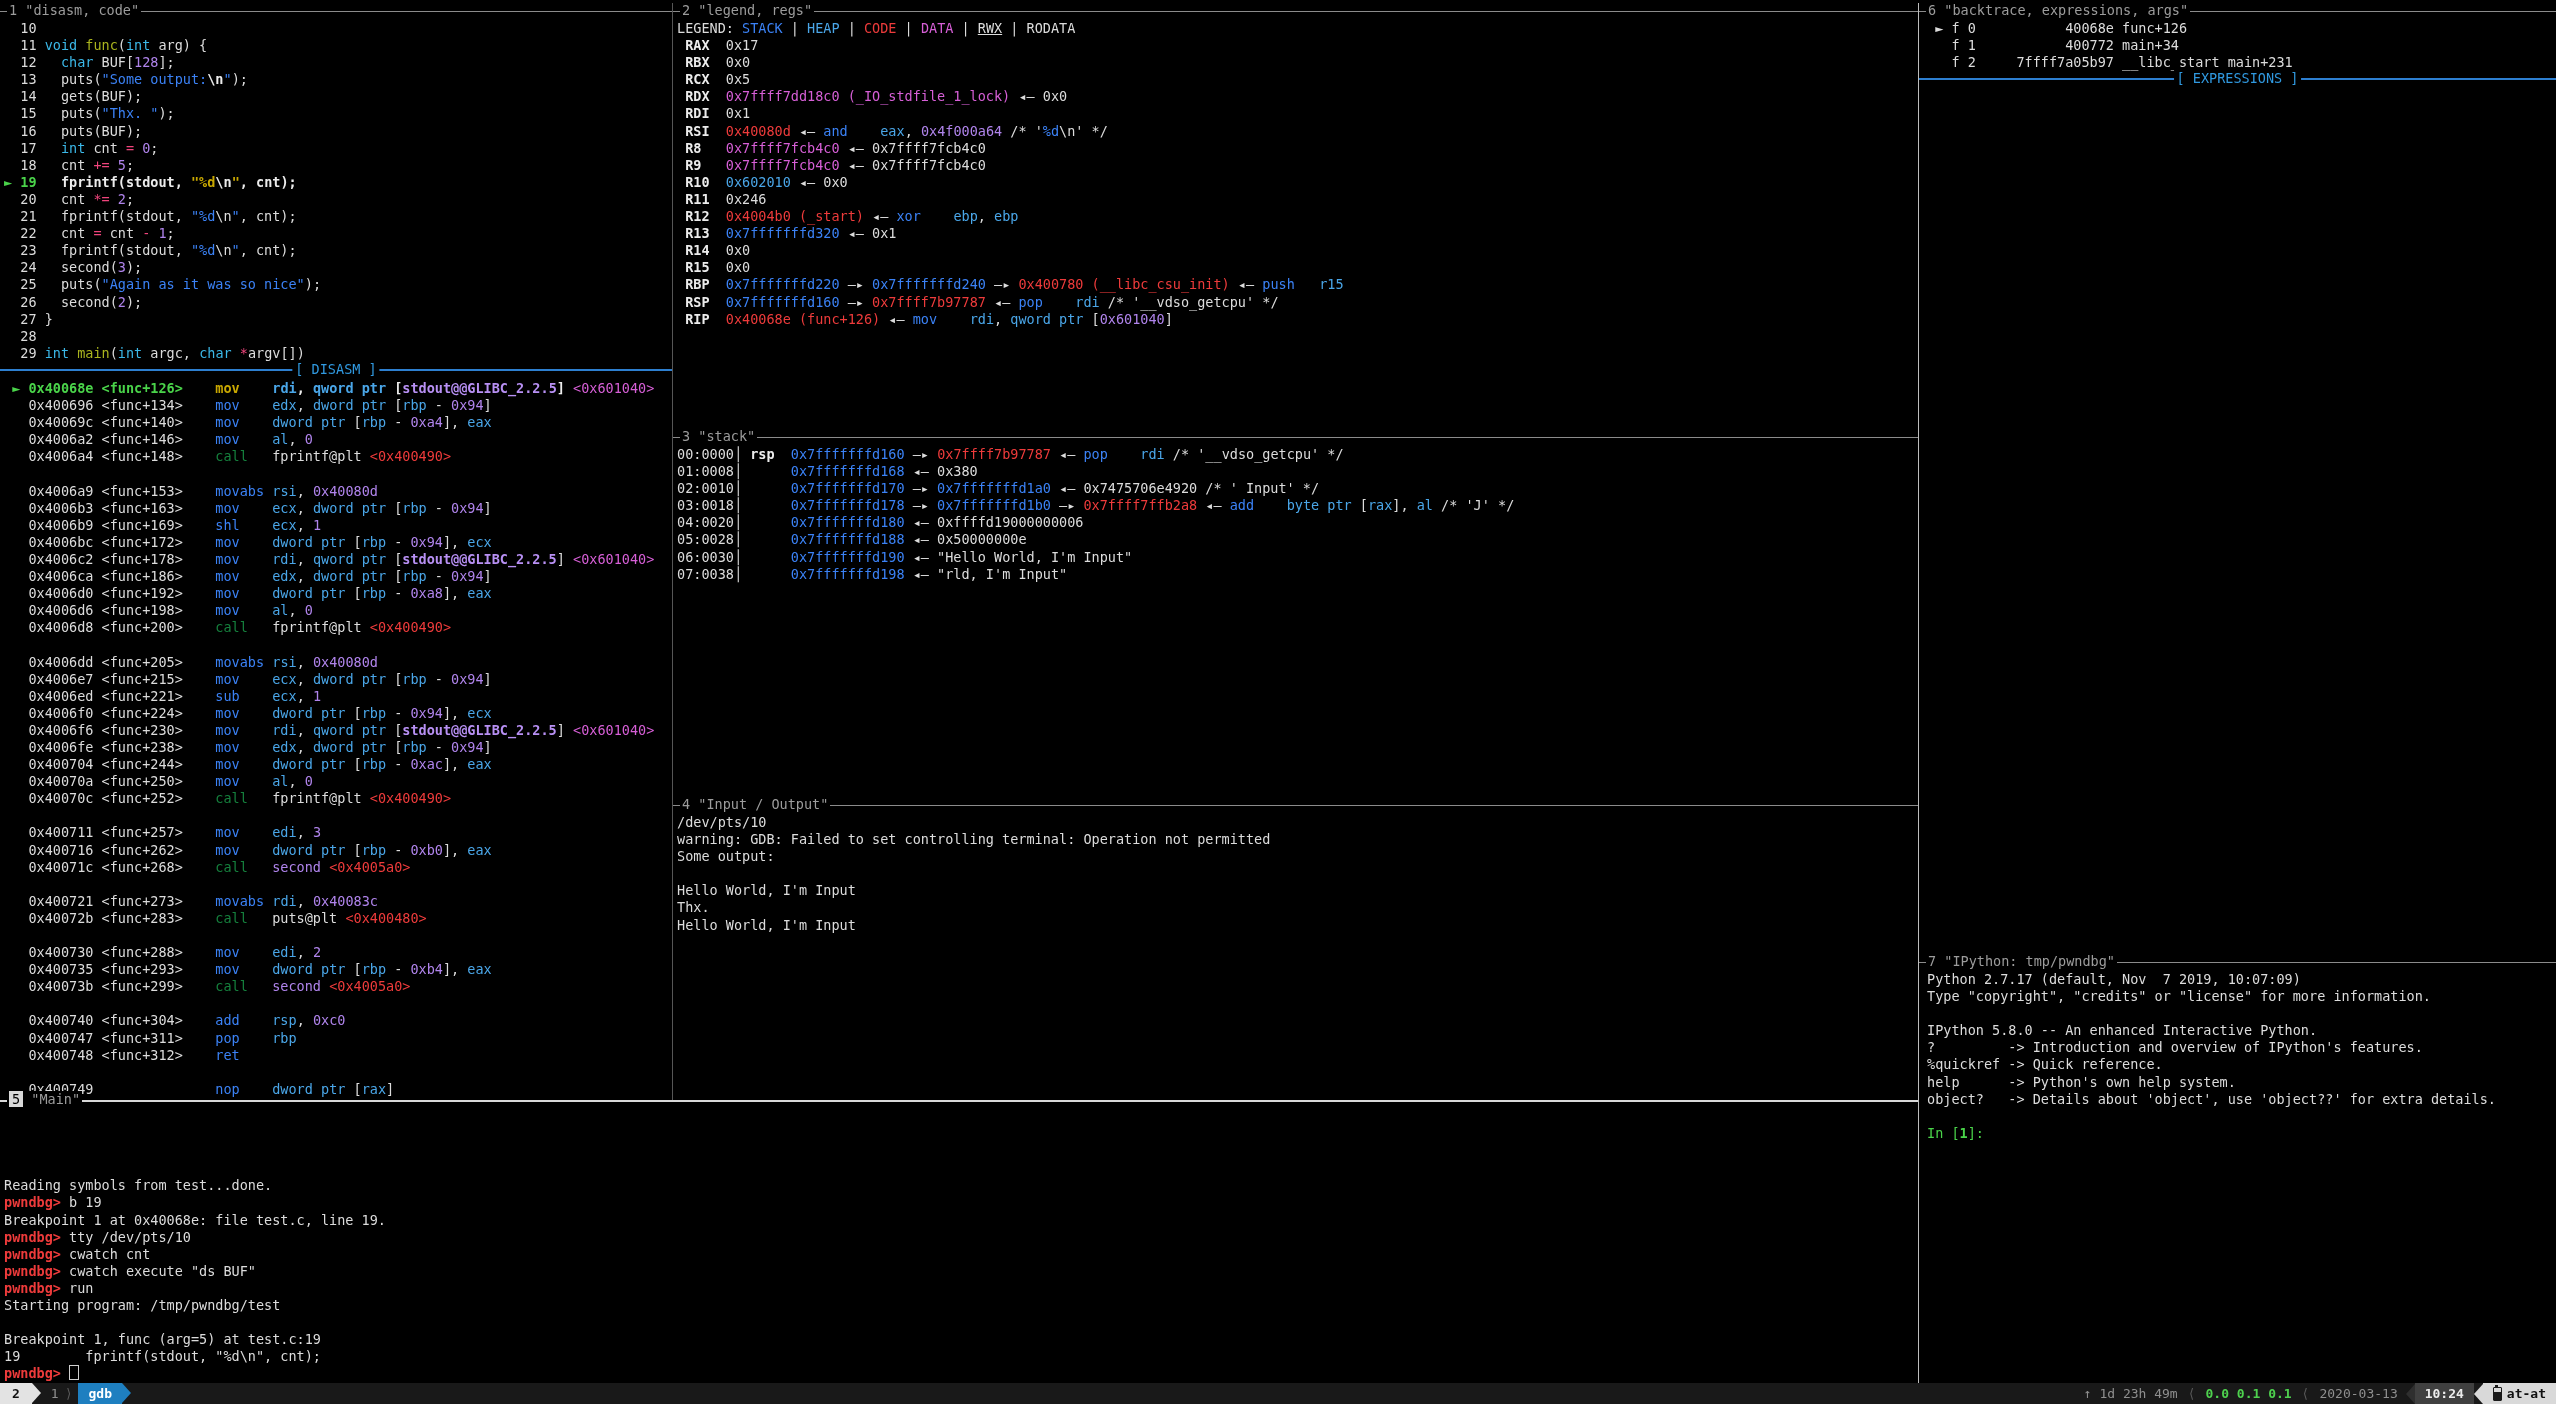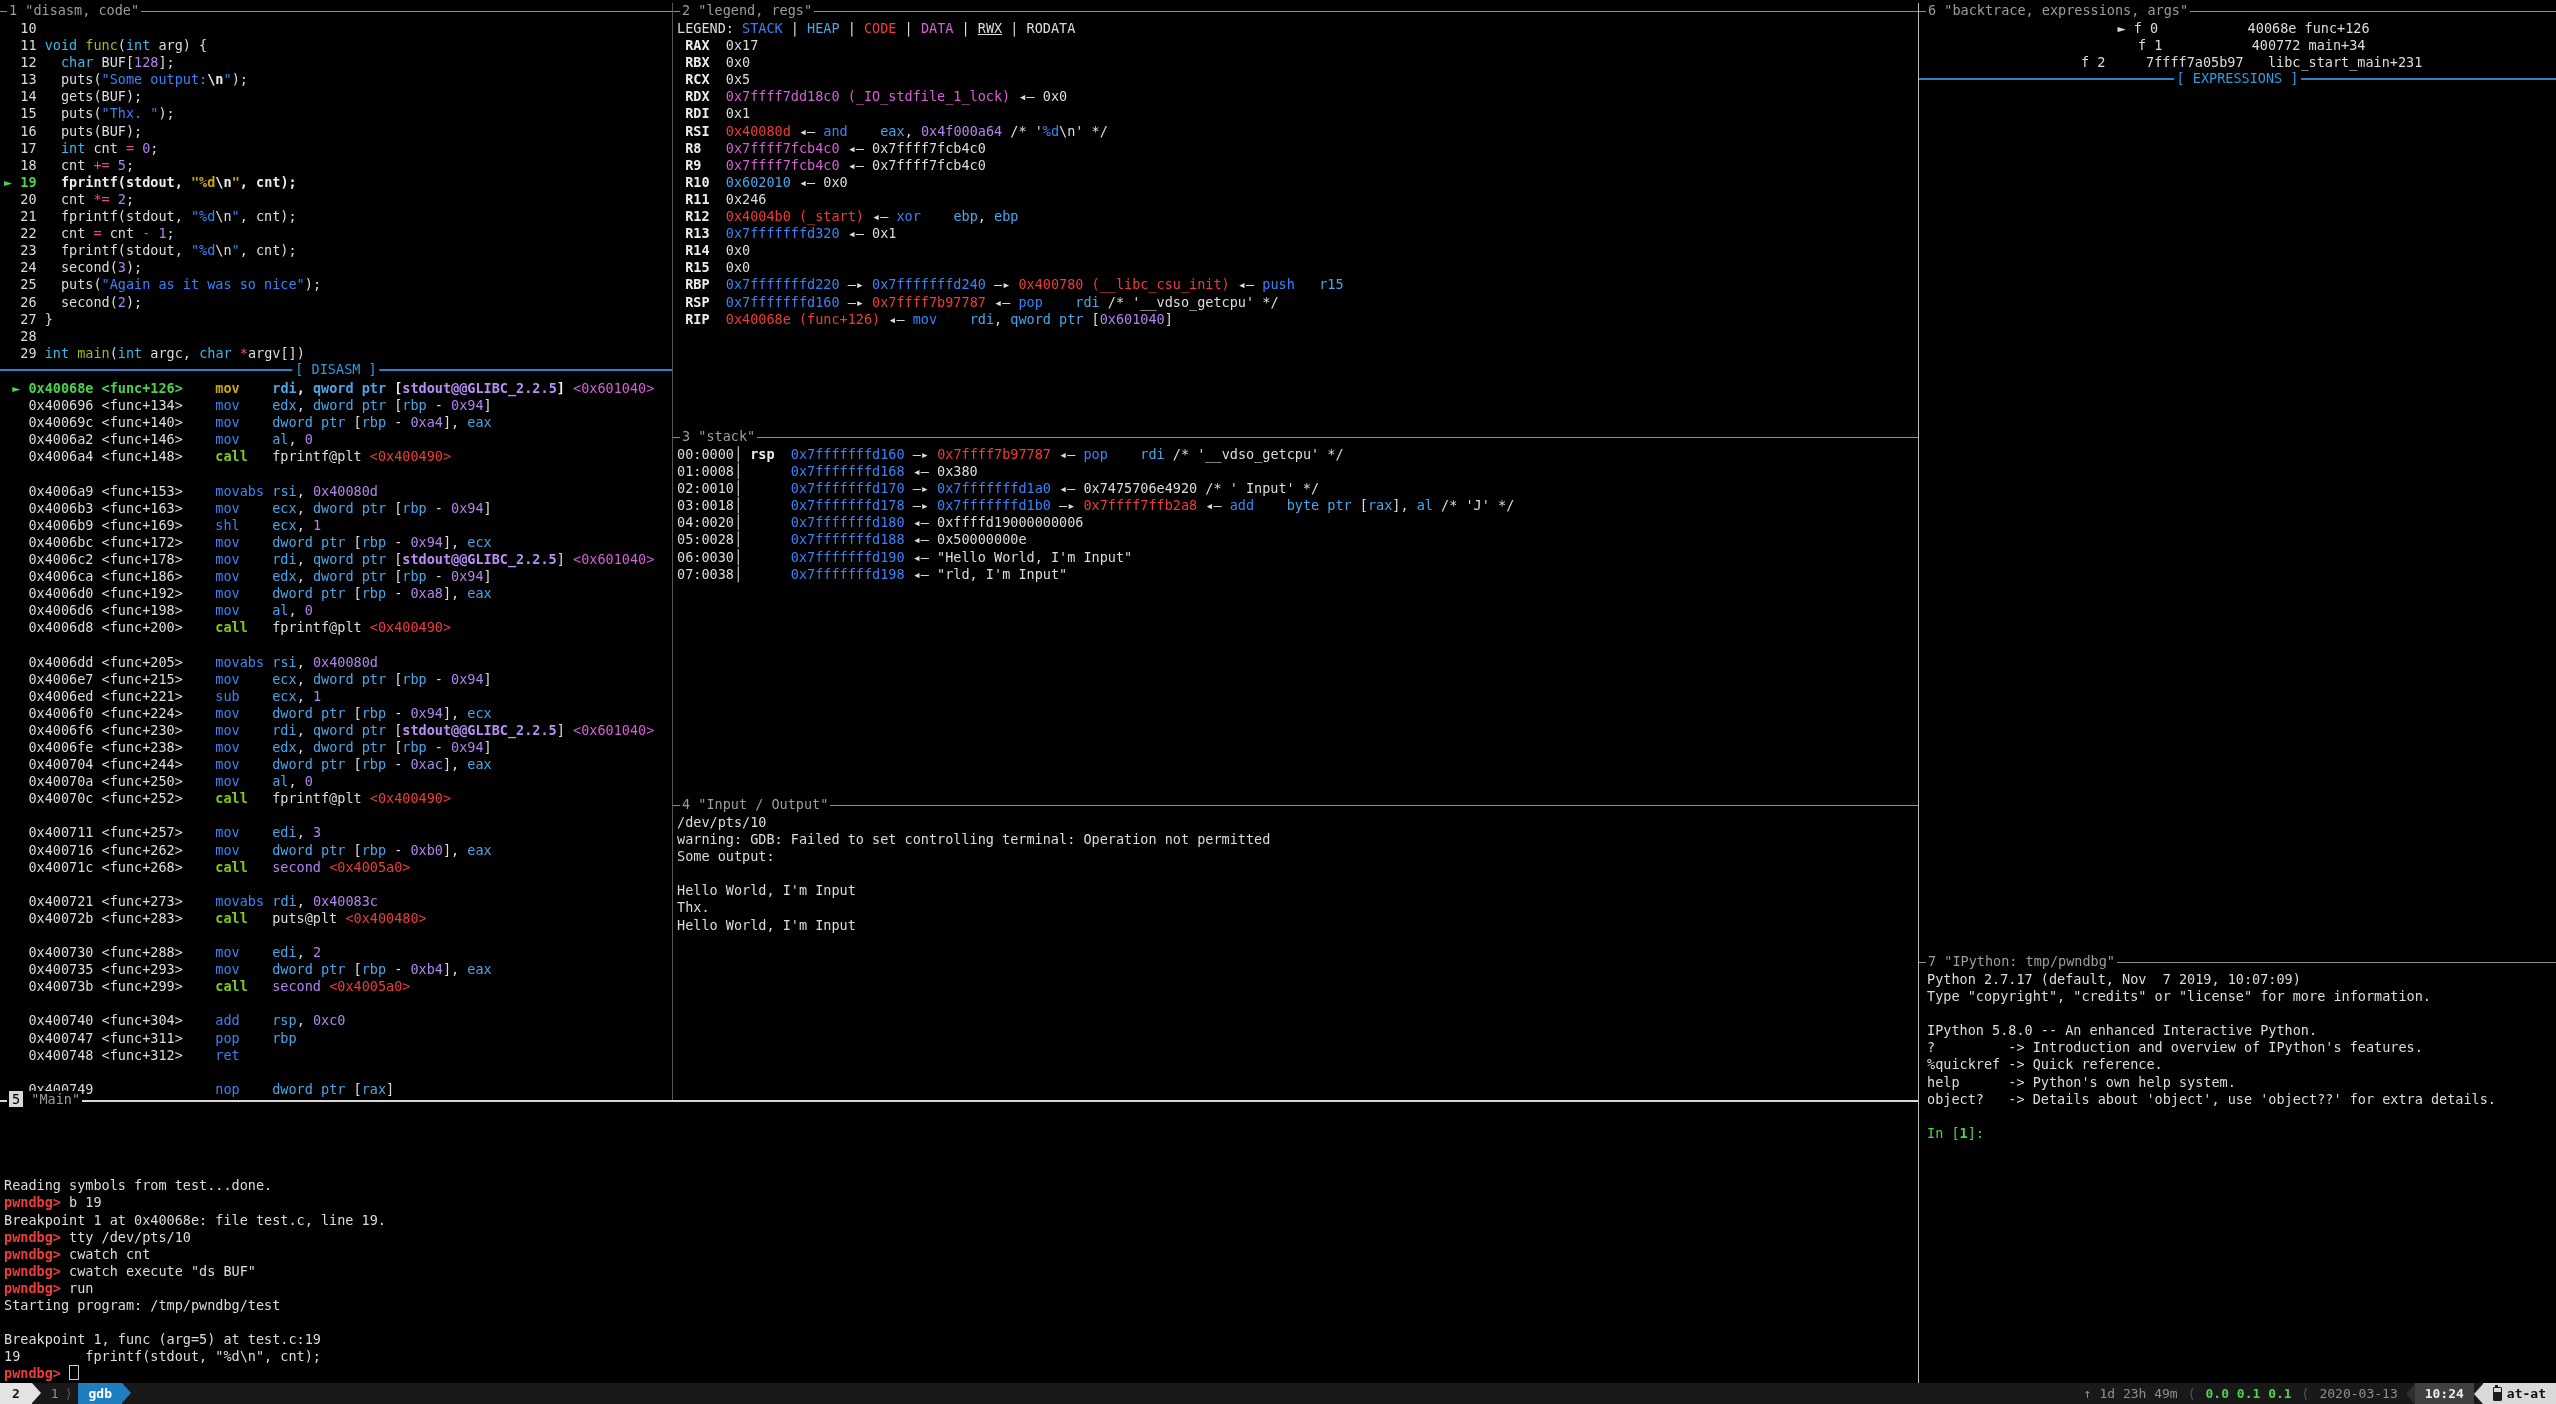--- a/index.html
+++ b/index.html
@@ -5,21 +5,21 @@
   html,body{margin:0;padding:0;background:#000;}
   .screen{position:relative;width:2556px;height:1404px;background:#000;overflow:hidden;
           font-family:"DejaVu Sans Mono","DejaVu Sans",monospace;font-size:13.5px;color:#dcdcdc;}
   .pbody{position:absolute;white-space:pre;overflow:hidden;}
   .ln{height:17.1px;white-space:pre;}
   
   .c-w{color:#dcdcdc}
   .c-wb{color:#ececec;font-weight:bold}
   .c-y{color:#3b82f6}
   .c-yb{color:#c9a800;font-weight:bold}
-  .c-cl{color:#84cc16;font-weight:bold}
+  .c-cl{color:#15803d;font-weight:normal}
   .c-g{color:#4ad44a}
   .c-gb{color:#4ad44a;font-weight:bold}
   .c-b{color:#4aa6e8}
   .c-bb{color:#4aa6e8;font-weight:bold}
   .c-cy{color:#3bb8e8}
   .c-p{color:#b084ec}
   .c-pb{color:#b890f4;font-weight:bold}
   .c-m{color:#d75fd7}
   .c-r{color:#ee3b3b}
   .c-rb{color:#ee3b3b;font-weight:bold}
@@ -102,21 +102,21 @@
   <div class="ptitle" style="left:0;top:1092px;width:1918px;">
     <div class="rule bright"></div>
     <span class="plabel"><span class="pnum active">5</span><span> "Main"</span></span>
   </div>
   <div class="pbody" style="left:4px;top:1109px;width:1910px;height:274px;"><div class="ln"></div><div class="ln"></div><div class="ln"></div><div class="ln"></div><div class="ln"><span class="c-w">Reading symbols from test...done.</span></div><div class="ln"><span class="c-rb">pwndbg&gt; </span><span class="c-w">b 19</span></div><div class="ln"><span class="c-w">Breakpoint 1 at 0x40068e: file test.c, line 19.</span></div><div class="ln"><span class="c-rb">pwndbg&gt; </span><span class="c-w">tty /dev/pts/10</span></div><div class="ln"><span class="c-rb">pwndbg&gt; </span><span class="c-w">cwatch cnt</span></div><div class="ln"><span class="c-rb">pwndbg&gt; </span><span class="c-w">cwatch execute "ds BUF"</span></div><div class="ln"><span class="c-rb">pwndbg&gt; </span><span class="c-w">run</span></div><div class="ln"><span class="c-w">Starting program: /tmp/pwndbg/test</span></div><div class="ln"></div><div class="ln"><span class="c-w">Breakpoint 1, func (arg=5) at test.c:19</span></div><div class="ln"><span class="c-w">19        fprintf(stdout, "%d\n", cnt);</span></div><div class="ln"><span class="c-rb">pwndbg&gt; </span><span class="cursor"></span></div></div>
 
   <div class="ptitle" style="left:1919px;top:3px;width:637px;">
     <div class="rule"></div>
     <span class="plabel"><span class="pnum">6</span><span> "backtrace, expressions, args"</span></span>
   </div>
-  <div class="pbody" style="left:1927px;top:20px;width:625px;height:52px;text-align:center;"><div class="ln"><span class="c-w"> ► f 0           40068e func+126</span></div><div class="ln"><span class="c-w">   f 1           400772 main+34</span></div><div class="ln"><span class="c-w">   f 2     7ffff7a05b97 __libc_start_main+231</span></div></div>
+  <div class="pbody" style="left:1927px;top:20px;width:625px;height:52px;"><div class="ln"><span class="c-w"> ► f 0           40068e func+126</span></div><div class="ln"><span class="c-w">   f 1           400772 main+34</span></div><div class="ln"><span class="c-w">   f 2     7ffff7a05b97 __libc_start_main+231</span></div></div>
   <div class="bluesep" style="left:1919px;top:71px;width:637px;">
     <div class="brule"></div>
     <span class="blabel">[ EXPRESSIONS ]</span>
   </div>
 
   <div class="ptitle" style="left:1919px;top:954px;width:637px;">
     <div class="rule"></div>
     <span class="plabel"><span class="pnum">7</span><span> "IPython: tmp/pwndbg"</span></span>
   </div>
   <div class="pbody" style="left:1927px;top:971px;width:625px;height:410px;"><div class="ln"><span class="c-w">Python 2.7.17 (default, Nov  7 2019, 10:07:09)</span></div><div class="ln"><span class="c-w">Type "copyright", "credits" or "license" for more information.</span></div><div class="ln"></div><div class="ln"><span class="c-w">IPython 5.8.0 -- An enhanced Interactive Python.</span></div><div class="ln"><span class="c-w">?         -&gt; Introduction and overview of IPython's features.</span></div><div class="ln"><span class="c-w">%quickref -&gt; Quick reference.</span></div><div class="ln"><span class="c-w">help      -&gt; Python's own help system.</span></div><div class="ln"><span class="c-w">object?   -&gt; Details about 'object', use 'object??' for extra details.</span></div><div class="ln"></div><div class="ln"><span class="c-g">In [</span><span class="c-gb">1</span><span class="c-g">]:</span><span class="c-w"> </span></div></div>

